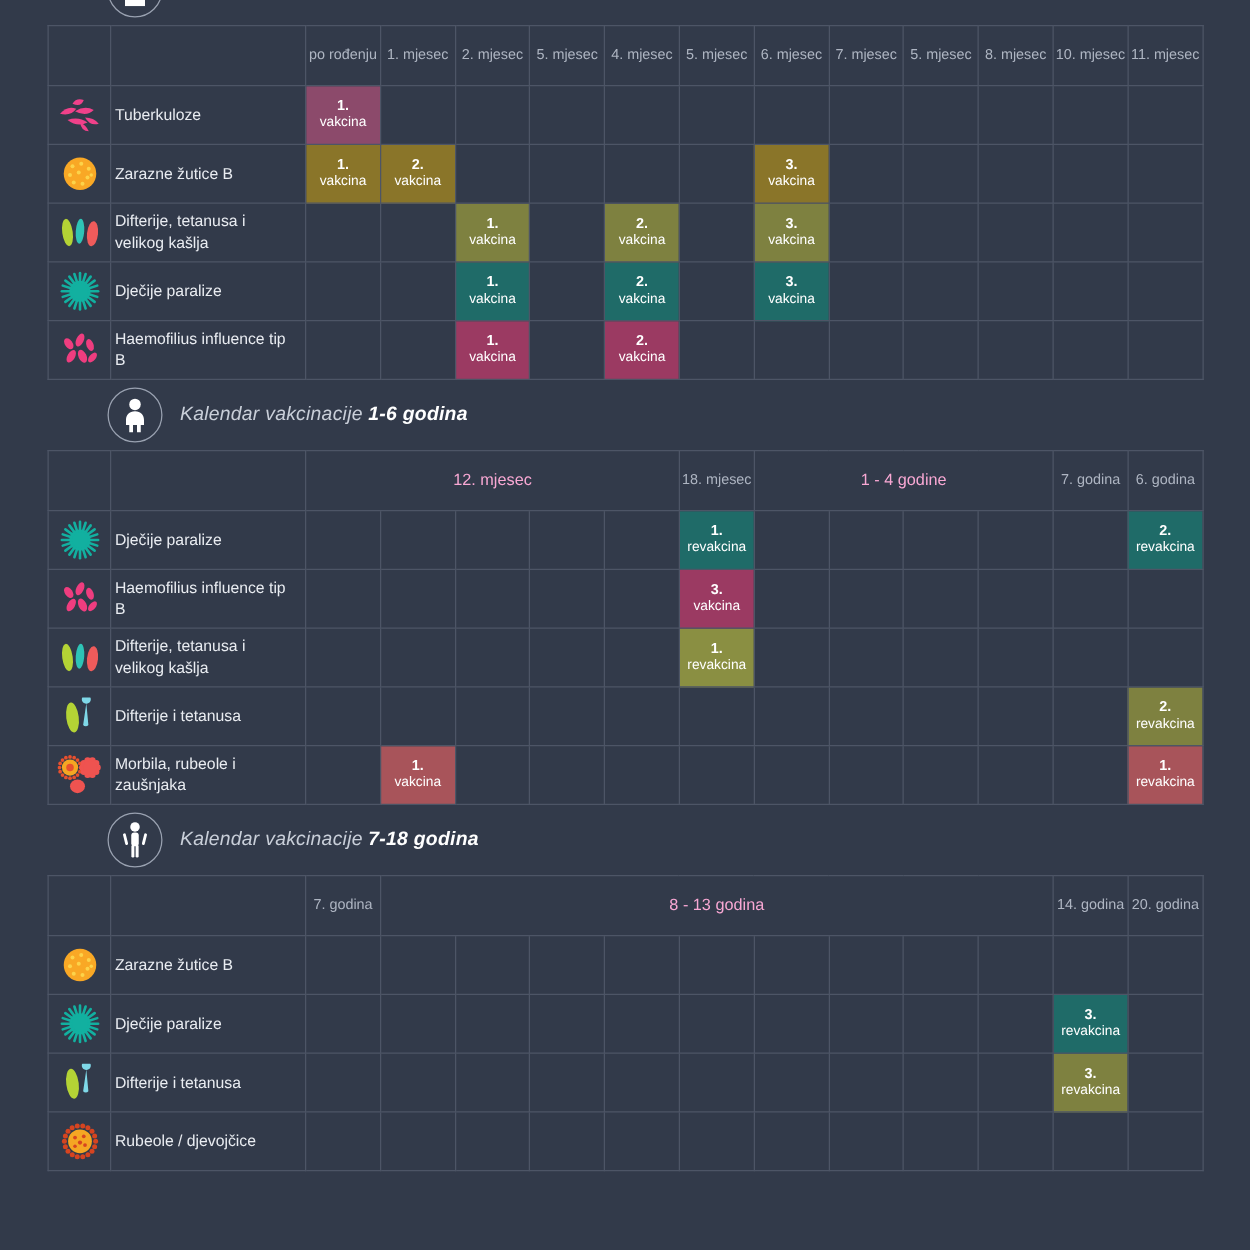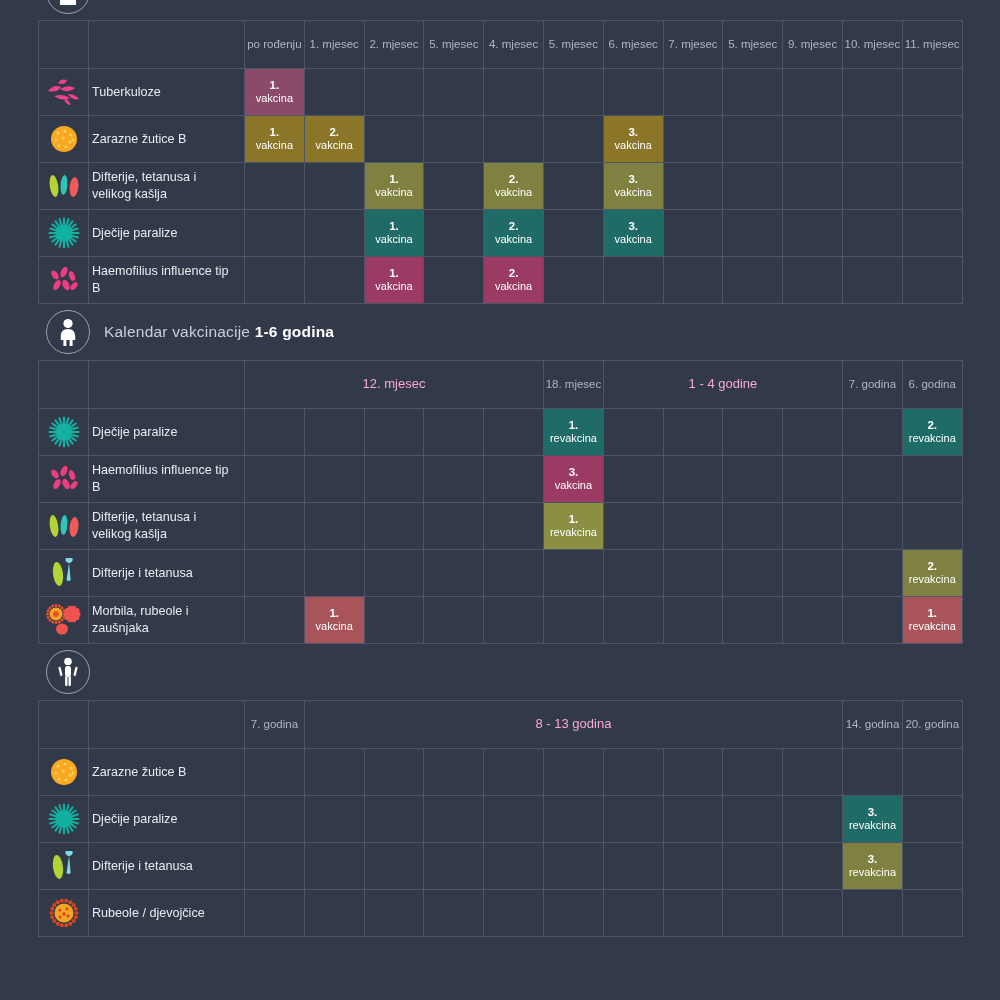--- a/index.html
+++ b/index.html
@@ -7,22 +7,23 @@
     width:1000px; height:1000px;
     background:#323a4a;
     font-family:"Liberation Sans", sans-serif;
     overflow:hidden;
   }
   .page { position:relative; width:1000px; height:1000px; }
 
   
   .section-head {
     display:flex; align-items:center; gap:14px;
-    padding-left:46px;
+    padding-left:86px;
     height:56px;
+    font-style:italic;
   }
   .head-badge {
     width:44px; height:44px; border-radius:50%;
     border:1.5px solid #9aa2b1;
     display:flex; align-items:center; justify-content:center;
     flex:0 0 44px;
   }
   .head-badge svg { display:block; }
   .head-title {
     font-size:15.5px; color:#c9cfd9; letter-spacing:.2px; white-space:nowrap;
@@ -113,21 +114,21 @@
             <th class="blank"></th>
             <th class="" colspan="1">po rođenju</th>
             <th class="" colspan="1">1. mjesec</th>
             <th class="" colspan="1">2. mjesec</th>
             <th class="" colspan="1">5. mjesec</th>
             <th class="" colspan="1">4. mjesec</th>
             <th class="" colspan="1">5. mjesec</th>
             <th class="" colspan="1">6. mjesec</th>
             <th class="" colspan="1">7. mjesec</th>
             <th class="" colspan="1">5. mjesec</th>
-            <th class="" colspan="1">9. mjesec</th>
+            <th class="" colspan="1">8. mjesec</th>
             <th class="" colspan="1">10. mjesec</th>
             <th class="" colspan="1">11. mjesec</th>
           </tr>
         </thead>
         <tbody>
           <tr>
             <td class="icon-cell">
               <svg width="36" height="30" viewBox="0 0 36 30">
         <g fill="#f0418a">
           <path d="M2 14 q6 -7 13 -4 q-4 6 -13 4z"></path>
@@ -543,20 +544,21 @@
     <div class="head-badge">
           <svg width="24" height="30" viewBox="0 0 24 30">
         <circle cx="12" cy="4.5" r="3.8" fill="#fff"></circle>
         <rect x="9" y="9" width="6" height="11" rx="2.4" fill="#fff"></rect>
         <rect x="3.2" y="9.6" width="2.3" height="9.5" rx="1.1" fill="#fff" transform="rotate(-14 4.3 14)"></rect>
         <rect x="18.5" y="9.6" width="2.3" height="9.5" rx="1.1" fill="#fff" transform="rotate(14 19.6 14)"></rect>
         <rect x="9.1" y="19" width="2.4" height="10" rx="1.1" fill="#fff"></rect>
         <rect x="12.5" y="19" width="2.4" height="10" rx="1.1" fill="#fff"></rect>
       </svg>
         </div>
+    <div class="head-title"><span>Kalendar vakcinacije </span><b>7-18 godina</b></div>
   </div>
       <table class="tbl">
         <colgroup>
           <col class="c-icon">
           <col class="c-name">
           <col class="c-per">
           <col class="c-per">
           <col class="c-per">
           <col class="c-per">
           <col class="c-per">

